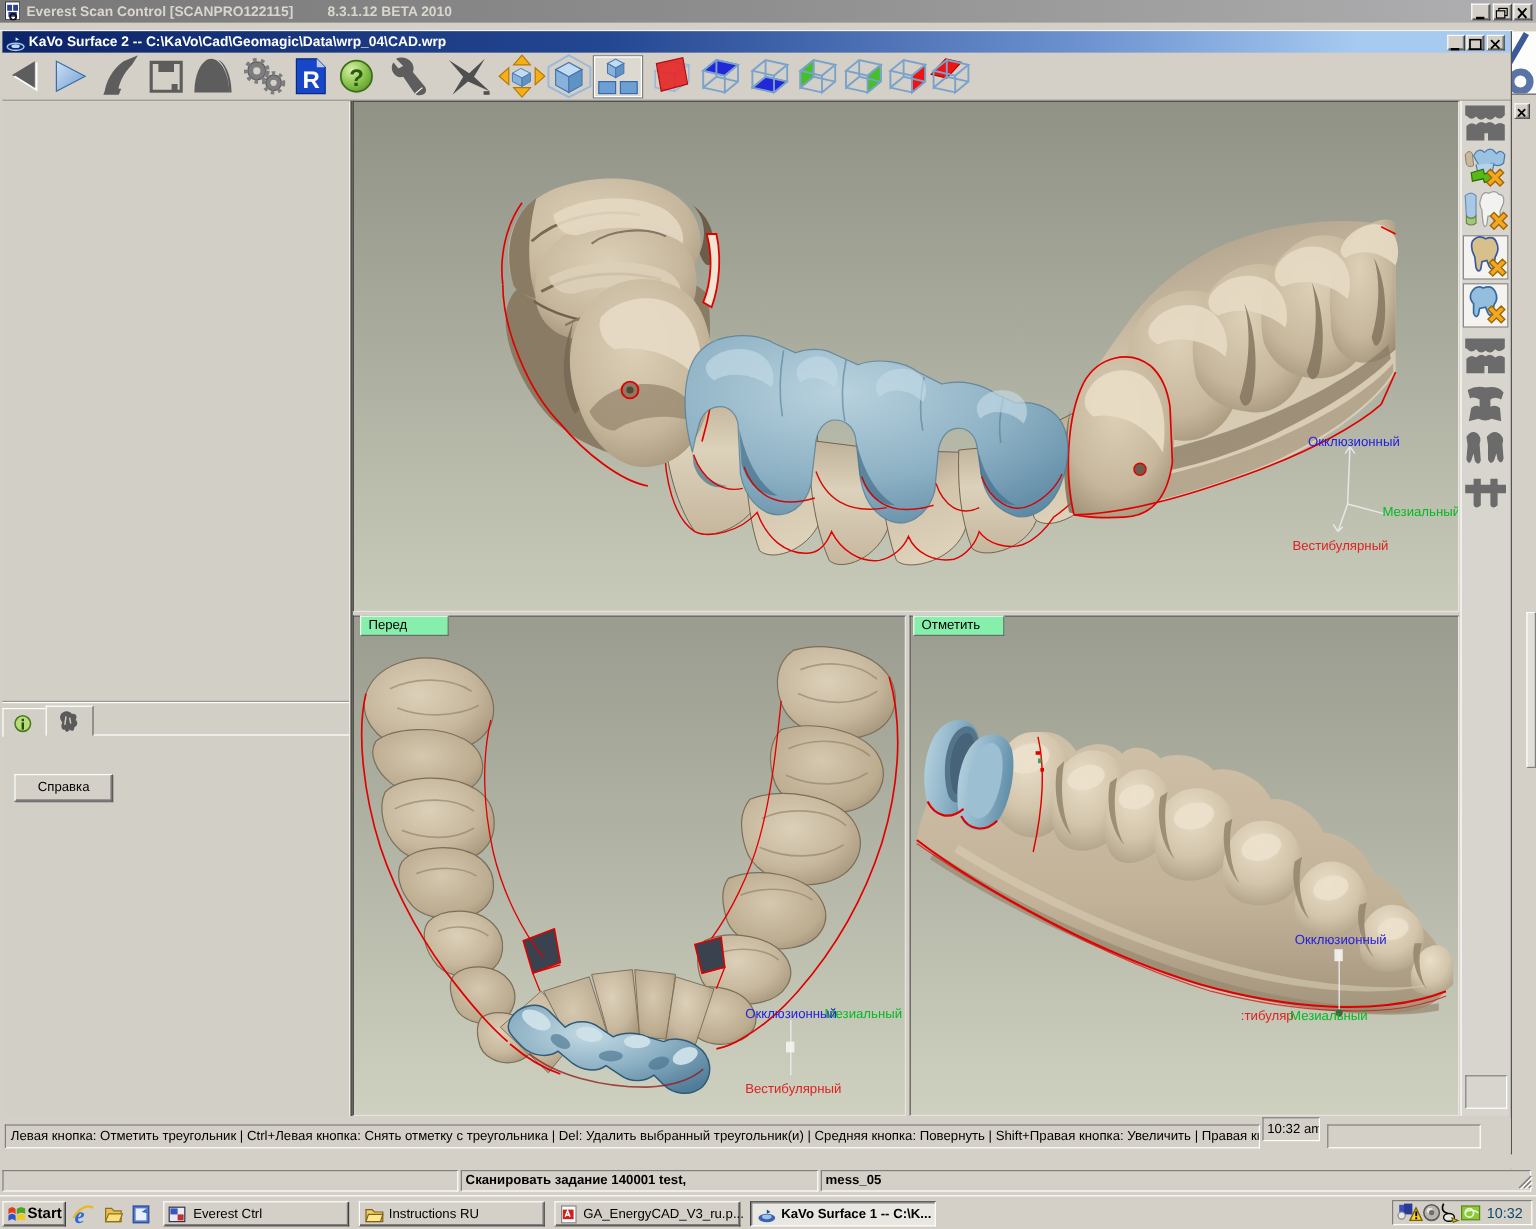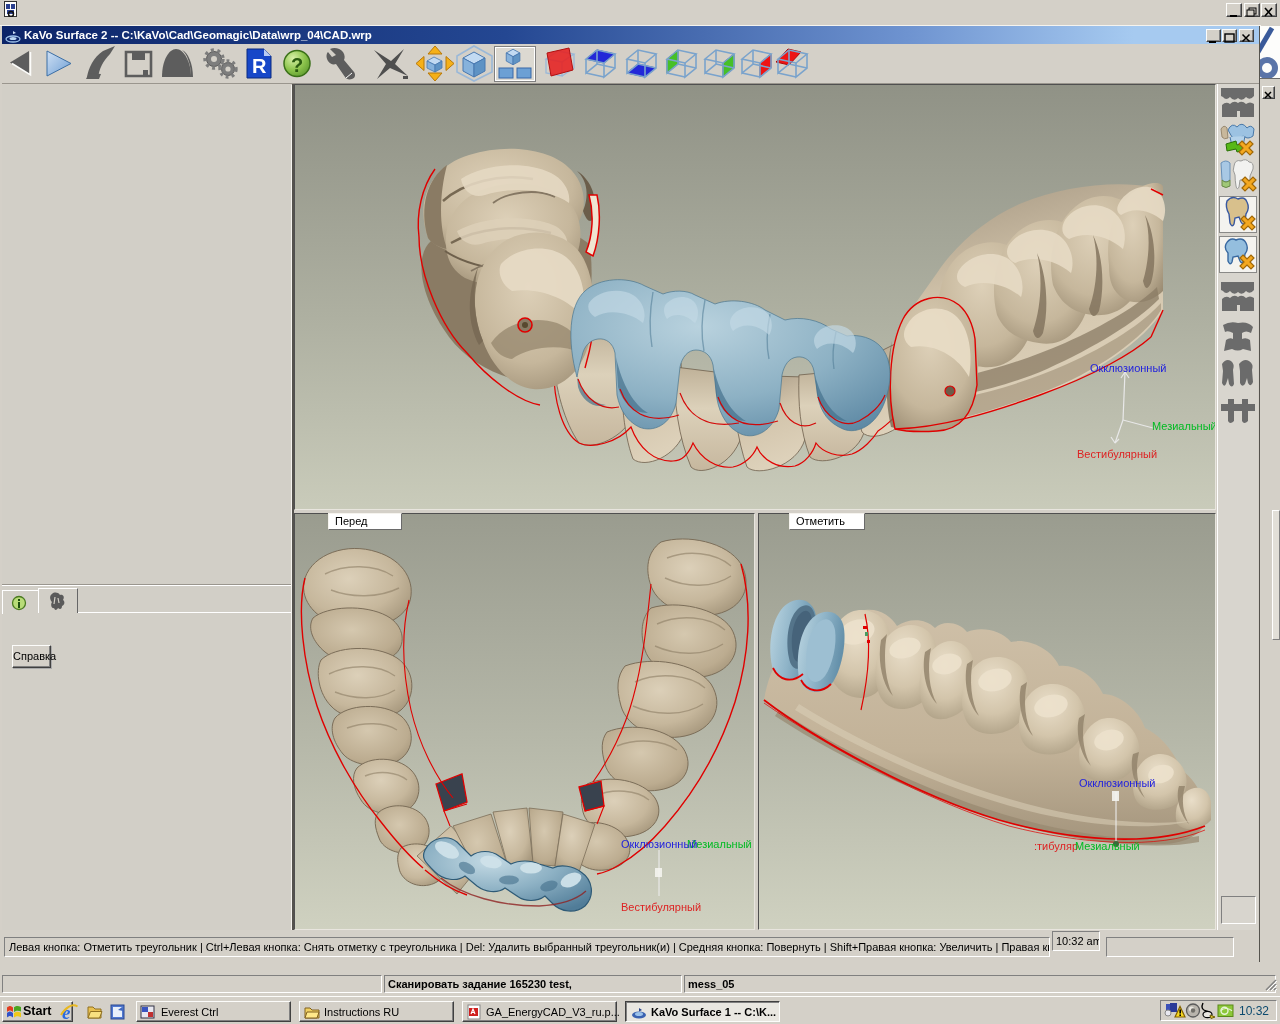--- a/index.html
+++ b/index.html
@@ -24,34 +24,38 @@
 
   #toolbar { left:2px; top:44px; width:1257px; height:40px; background:#d4d0c8;
     border-bottom:1px solid #9a968e; }
 
   #lpanel { left:2px; top:85px; width:290px; height:845px; background:#d2cfc7; }
 
   .sunk { position:absolute; border:1px solid; border-color:#808080 #fff #fff #808080;
     background:#d4d0c8; font-size:11px; color:#000; overflow:hidden; white-space:nowrap; }
 
   .vpbox { position:absolute; border:1px solid; border-color:#505050 #e8e5de #e8e5de #505050; }
-  .vplabel { position:absolute; height:17px; background:#ffffff;
+  .vplabel { position:absolute; height:17px; background:#86efac;
     border:1px solid; border-color:#f5f3ee #6a6a6a #6a6a6a #f5f3ee;
-    font-size:11px; color:#000; line-height:15px; padding-left:6px; z-index:5;margin-left:28px; }
+    font-size:11px; color:#000; line-height:15px; padding-left:6px; z-index:5; }
 
   .tbtn { position:absolute; top:4px; height:21px; background:#d4d0c8;
     border-top:1px solid #fcfcfa; border-left:1px solid #fcfcfa;
     border-right:1px solid #404040; border-bottom:1px solid #404040;
     box-shadow:inset -1px -1px 0 #808080;
     font-size:11px; color:#000; line-height:19px; }
 </style>
 </head>
 <body>
 <div id="screen">
 
+  <div class="abs" id="otitle">
+    <span class="abs" style="left:22px;top:1px;">Everest Scan Control [SCANPRO122115]</span>
+    <span class="abs" style="left:273px;top:1px;">8.3.1.12 BETA 2010</span>
+  </div>
   <div class="abs" id="oicon">
     <svg width="11" height="14" style="position:absolute;left:0;top:1px;">
       <rect x="1" y="1" width="4" height="5" fill="#2a3f8f"></rect>
         <rect x="6" y="1" width="4" height="5" fill="#2a3f8f"></rect>
       <rect x="2" y="7" width="7" height="4" fill="#2a3f8f"></rect>
         <circle cx="6" cy="11" r="2.5" fill="none" stroke="#111" stroke-width="1.5"></circle>
     </svg>
   </div>
   <div class="winbtn" style="left:1226px;top:3px;"><svg width="14" height="12">
         <rect x="3" y="9" width="7" height="2" fill="#000"></rect>
@@ -227,21 +231,21 @@
     </div>
     <div class="abs" style="left:36px;top:0;width:40px;height:25px;background:#d2cfc7;border-top:1px solid #fff;border-left:1px solid #fff;border-right:1px solid #666;">
       <svg width="20" height="20" style="position:absolute;left:9px;top:3px;">
         <path d="M4,2 C1,4 2,8 4,10 C2,13 4,17 6,16 C7,19 9,18 10,16 C12,18 14,17 14,14 C17,13 17,9 15,8 C17,5 15,2 12,3 C10,0 6,0 4,2 Z" fill="#5a5a5a"></path>
         <path d="M7,5 L6,12 M10,6 L11,11" stroke="#d2cfc7" stroke-width="1.2" fill="none"></path>
       </svg>
     </div>
     <div class="abs" style="left:76px;top:24px;width:213px;height:1px;background:#fff;"></div>
   </div>
 
-  <div class="abs" style="left:12px;top:645px;width:39px;height:23px;background:#d4d0c8;
+  <div class="abs" style="left:12px;top:645px;width:82px;height:23px;background:#d4d0c8;
       border-top:1px solid #fcfcfa;border-left:1px solid #fcfcfa;border-right:1px solid #404040;border-bottom:1px solid #404040;
       box-shadow:inset -1px -1px 0 #808080, 1px 1px 0 #aaa;
       font-size:11px;text-align:center;line-height:21px;color:#000;">Справка</div>
 
   <div class="abs" style="left:291px;top:85px;width:1px;height:845px;background:#f5f3ee;"></div>
   <div class="abs" style="left:292px;top:84px;width:2px;height:846px;background:#55534e;"></div>
 
   <div class="vpbox" style="left:294px;top:84px;width:922px;height:426px;">
       <svg width="920" height="424" viewBox="0 0 920 424" style="position:absolute;left:0;top:0;">
   <defs>
@@ -685,31 +689,31 @@
 
   <div class="abs" style="left:2px;top:931px;width:1257px;height:30px;background:#d4d0c8;">
     <div class="sunk" style="left:2px;top:6px;width:1046px;height:20px;line-height:18px;padding-left:4px;">Левая кнопка: Отметить треугольник | Ctrl+Левая кнопка: Снять отметку с треугольника | Del: Удалить выбранный треугольник(и) | Средняя кнопка: Повернуть | Shift+Правая кнопка: Увеличить | Правая кн</div>
     <div class="sunk" style="left:1050px;top:0;width:48px;height:20px;line-height:18px;padding-left:3px;">10:32 am</div>
     <div class="sunk" style="left:1104px;top:6px;width:128px;height:20px;"></div>
   </div>
 
   <div class="abs" style="left:0;top:962px;width:1280px;height:12px;background:#d4d0c8;"></div>
   <div class="abs" style="left:0;top:974px;width:1280px;height:20px;background:#d4d0c8;">
     <div class="sunk" style="left:2px;top:1px;width:380px;height:18px;"></div>
-    <div class="sunk" style="left:384px;top:1px;width:298px;height:18px;line-height:16px;padding-left:3px;font-weight:bold;">Сканировать задание 165230 test,</div>
+    <div class="sunk" style="left:384px;top:1px;width:298px;height:18px;line-height:16px;padding-left:3px;font-weight:bold;">Сканировать задание 140001 test,</div>
     <div class="sunk" style="left:684px;top:1px;width:592px;height:18px;line-height:16px;padding-left:3px;font-weight:bold;">mess_05</div>
     <svg width="14" height="14" style="position:absolute;left:1264px;top:4px;">
       <path d="M12,2 L2,12 M12,6 L6,12 M12,10 L10,12" stroke="#808080" stroke-width="1.4"></path>
       <path d="M13,3 L3,13 M13,7 L7,13 M13,11 L11,13" stroke="#fff" stroke-width="1"></path>
     </svg>
   </div>
 
   <div class="abs" style="left:0;top:996px;width:1280px;height:28px;background:#d4d0c8;border-top:1px solid #fcfcfa;">
 
-    <div class="tbtn" style="left:2px;width:71px;font-weight:bold;font-size:12.5px;">
+    <div class="tbtn" style="left:2px;width:53px;font-weight:bold;font-size:12.5px;">
       <svg width="16" height="15" style="position:absolute;left:3px;top:2px;">
           <g>
         <path d="M1,3.5 C3.5,1.5 5,1.5 7,3.5 L7,8 C5,6 3.5,6 1,8 Z" fill="#e23c20"></path>
         <path d="M8,3.3 C10.5,1.5 12,1.6 15,3 L15,7.5 C12,6.2 10.5,6.4 8,8 Z" fill="#4aa520"></path>
         <path d="M1,9 C3.5,7 5,7 7,9 L7,13.5 C5,11.5 3.5,11.5 1,13.5 Z" fill="#3152c8"></path>
         <path d="M8,9 C10.5,7.2 12,7.3 15,8.7 L15,13.2 C12,11.8 10.5,12 8,13.6 Z" fill="#f0c818"></path>
       </g>
         </svg>
       <span style="position:absolute;left:20px;top:0;">Start</span>
     </div>

